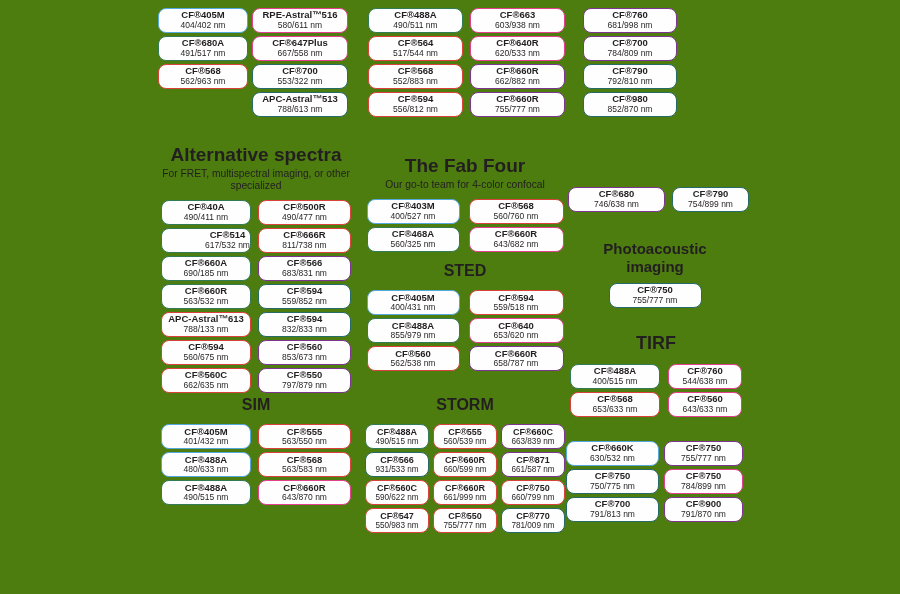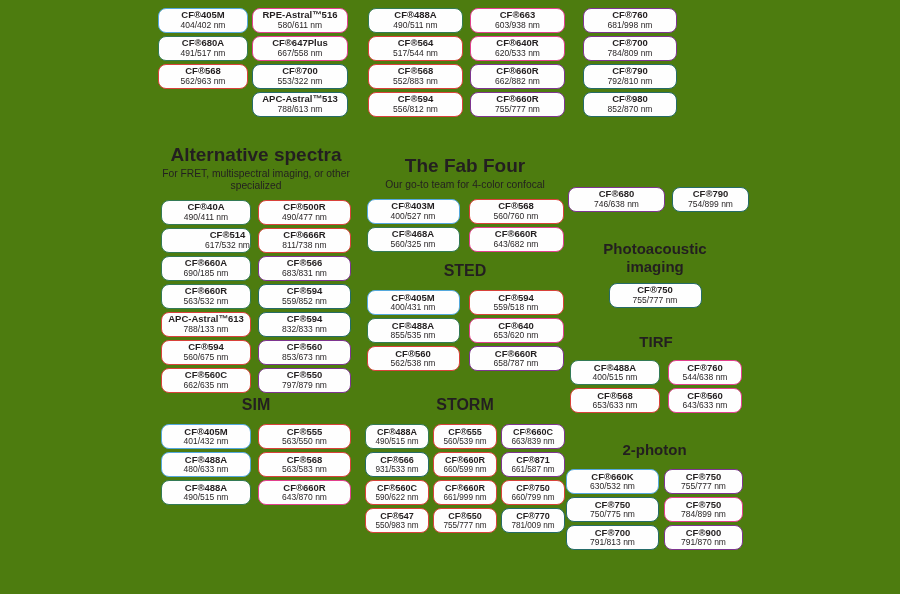--- a/index.html
+++ b/index.html
@@ -52,21 +52,21 @@
   #sec-highlight-pair{left:568px;top:187px;}
   #sec-highlight-pair .cols{gap:7px;}
   #sec-highlight-pair .col:nth-child(1){width:97px;}
   #sec-highlight-pair .col:nth-child(2){width:77px;}
 
   #sec-photoacoustic{left:585px;top:240px;width:140px;}
   #sec-photoacoustic .mid-title{font-size:15px;line-height:1.2;margin-bottom:7px;}
   #sec-photoacoustic .col{width:93px;}
 
   #sec-tirf{left:565px;top:333px;width:182px;}
-  #sec-tirf .mid-title{font-size:15px;}
+  #sec-tirf .mid-title{font-size:18px;}
   #sec-tirf .cols{gap:8px;}
   #sec-tirf .col:nth-child(1){width:90px;}
   #sec-tirf .col:nth-child(2){width:74px;}
 
   #sec-two-photon{left:563px;top:441px;width:183px;}
   #sec-two-photon .mid-title{font-size:15px;margin-bottom:11px;}
   #sec-two-photon .cols{gap:5px;}
   #sec-two-photon .col:nth-child(1){width:93px;}
   #sec-two-photon .col:nth-child(2){width:79px;}
 </style>
@@ -275,21 +275,21 @@
   <div class="section" id="sec-sted">
       <div class="mid-title">STED</div>
       <div class="cols">
         <div class="col">
           <div class="box" style="border-color: rgb(84, 168, 221);">
             <div class="dye-name">CF®405M</div>
             <div class="dye-val">400/431 nm</div>
           </div>
           <div class="box" style="border-color: rgb(51, 122, 86);">
             <div class="dye-name">CF®488A</div>
-            <div class="dye-val">855/535 nm</div>
+            <div class="dye-val">855/979 nm</div>
           </div>
           <div class="box" style="border-color: rgb(217, 66, 59);">
             <div class="dye-name">CF®560</div>
             <div class="dye-val">562/538 nm</div>
           </div>
         </div>
         <div class="col">
           <div class="box" style="border-color: rgb(217, 66, 59);">
             <div class="dye-name">CF®594</div>
             <div class="dye-val">559/518 nm</div>
@@ -443,21 +443,20 @@
             <div class="dye-val">544/638 nm</div>
           </div>
           <div class="box" style="border-color: rgb(226, 64, 142);">
             <div class="dye-name">CF®560</div>
             <div class="dye-val">643/633 nm</div>
           </div>
         </div>
       </div>
     </div>
   <div class="section" id="sec-two-photon">
-      <div class="mid-title">2-photon</div>
       <div class="cols">
         <div class="col">
           <div class="box" style="border-color: rgb(84, 168, 221);">
             <div class="dye-name">CF®660K</div>
             <div class="dye-val">630/532 nm</div>
           </div>
           <div class="box" style="border-color: rgb(38, 107, 104);">
             <div class="dye-name">CF®750</div>
             <div class="dye-val">750/775 nm</div>
           </div>

